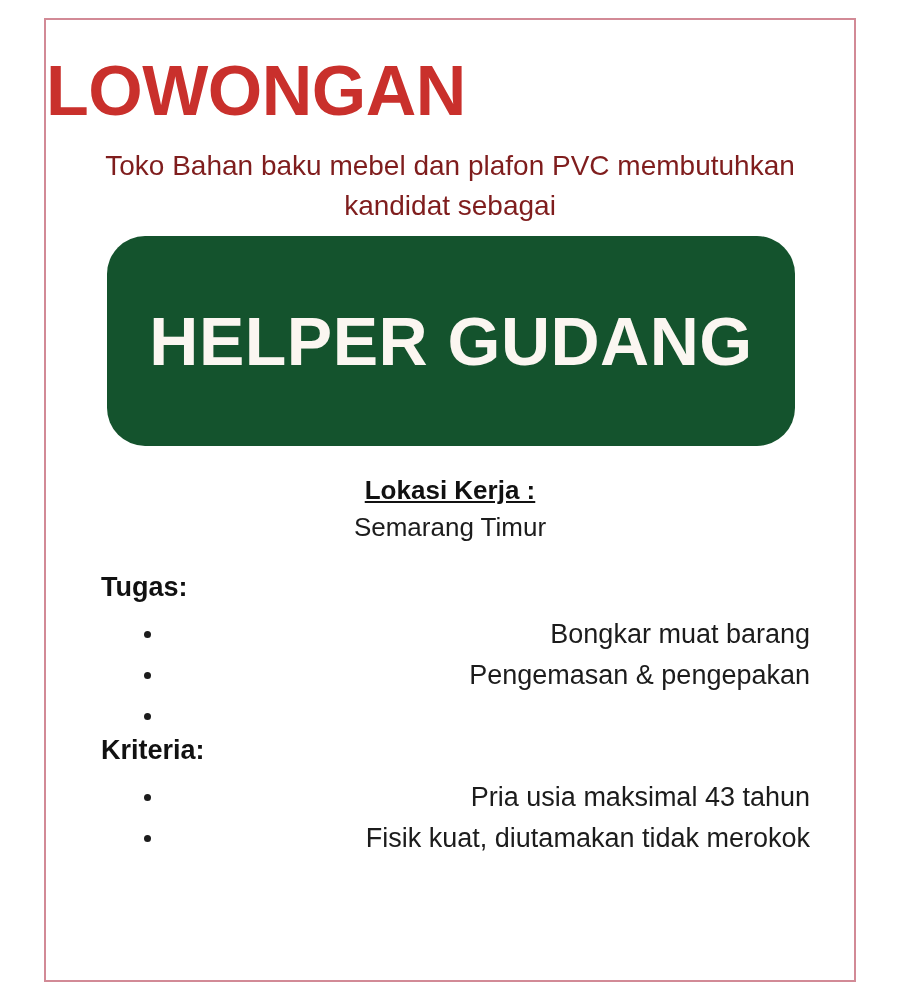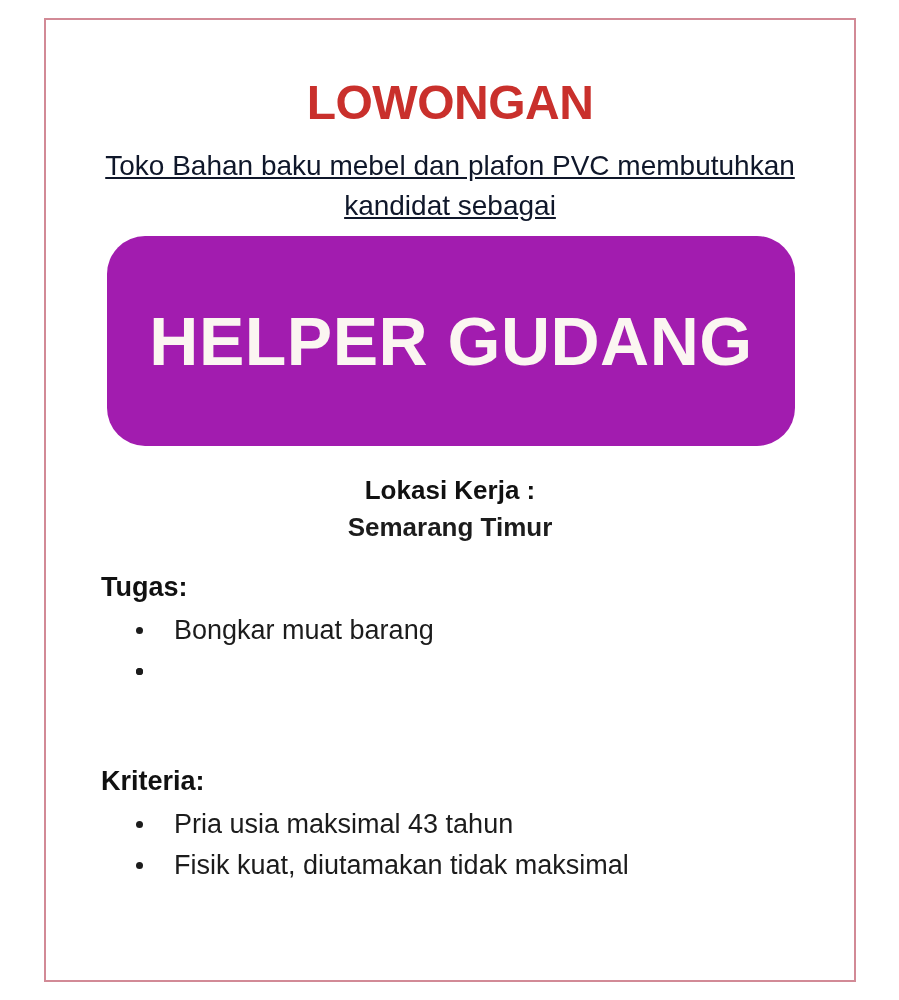--- a/index.html
+++ b/index.html
@@ -43,52 +43,49 @@
     box-sizing: border-box;
     padding: 0;
   }
 
   
   .title {
     position: absolute;
     left: 0;
     top: 32px;
     width: 100%;
-    text-align: center;
-    font-size: 48px;
+    font-size: 70px;
     line-height: 78px;
     font-weight: 700;
     letter-spacing: -0.5px;
     color: #c9302c;
     white-space: nowrap;
-    margin-top: 12px;
   }
 
   
   .subtitle {
     position: absolute;
     left: 18px;
     top: 126px;
     width: 772px;
     text-align: center;
     font-size: 28px;
     line-height: 40px;
     font-weight: 400;
-    color: #0f172a;
-    text-decoration: underline;
+    color: #7f1d1d;
   }
 
   
   .banner {
     position: absolute;
     left: 61px;
     top: 216px;
     width: 688px;
     height: 210px;
-    background: #a21caf;
+    background: #14532d;
     border-radius: 38px;
     display: flex;
     align-items: center;
     justify-content: center;
   }
 
   .banner-label {
     color: #fbf6f1;
     font-size: 68px;
     line-height: 72px;
@@ -105,52 +102,54 @@
     width: 772px;
     text-align: center;
   }
 
   .location-label {
     display: block;
     font-size: 26px;
     line-height: 36px;
     font-weight: 700;
     color: #111111;
+    text-decoration: underline;
   }
 
   .location-value {
     display: block;
     font-size: 26px;
     line-height: 38px;
-    font-weight: 700;
+    font-weight: 400;
     color: #1c1c1c;
   }
 
   
   .section {
     position: absolute;
     left: 42px;
     width: 730px;
   }
 
   .section-tugas { top: 548px; }
-  .section-kriteria { top: 742px; }
+  .section-kriteria { top: 711px; }
 
   .section-heading {
     font-size: 27px;
     line-height: 38px;
     font-weight: 700;
     color: #111111;
     margin: 0 0 4px 13px;
   }
 
   .bullet-list {
     list-style: none;
-    margin: 0;
+    margin: 8px;
     padding: 0;
+    text-align: right;
   }
 
   .bullet-item {
     position: relative;
     padding-left: 86px;
     font-size: 27px;
     line-height: 41px;
     font-weight: 400;
     color: #1c1c1c;
   }
@@ -189,35 +188,36 @@
 
     <div class="section section-tugas">
       <div class="section-heading">Tugas:</div>
       <ul class="bullet-list">
         <li class="bullet-item">
           <span class="bullet-dot"></span>
           <span>Bongkar muat barang</span>
         </li>
         <li class="bullet-item">
           <span class="bullet-dot"></span>
+          <span>Pengemasan &amp; pengepakan</span>
         </li>
         <li class="bullet-item">
           <span class="bullet-dot"></span>
         </li>
       </ul>
     </div>
 
     <div class="section section-kriteria">
       <div class="section-heading">Kriteria:</div>
       <ul class="bullet-list">
         <li class="bullet-item">
           <span class="bullet-dot"></span>
           <span>Pria usia maksimal 43 tahun</span>
         </li>
         <li class="bullet-item">
           <span class="bullet-dot"></span>
-          <span>Fisik kuat, diutamakan tidak maksimal</span>
+          <span>Fisik kuat, diutamakan tidak merokok</span>
         </li>
       </ul>
     </div>
 
   </div>
 </div>
 
 </body></html>

